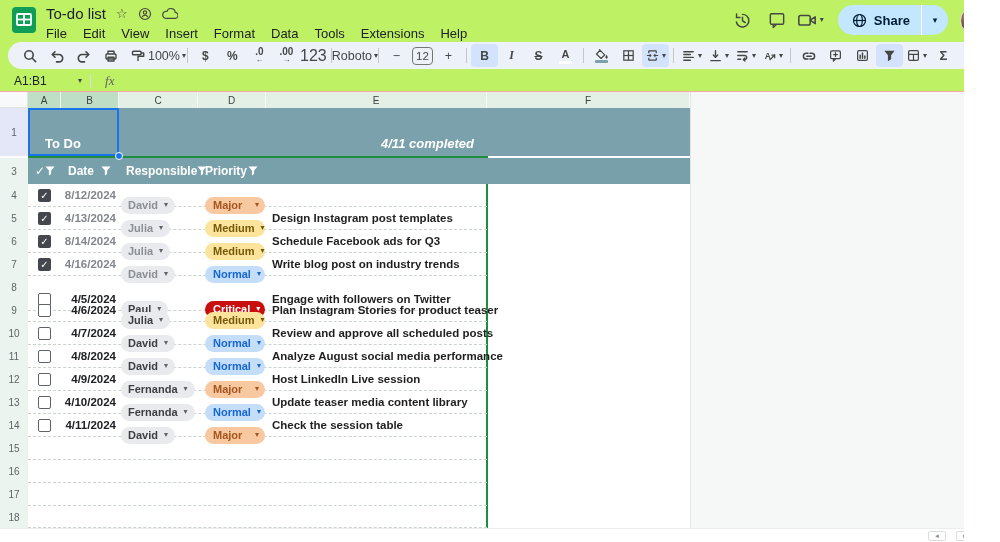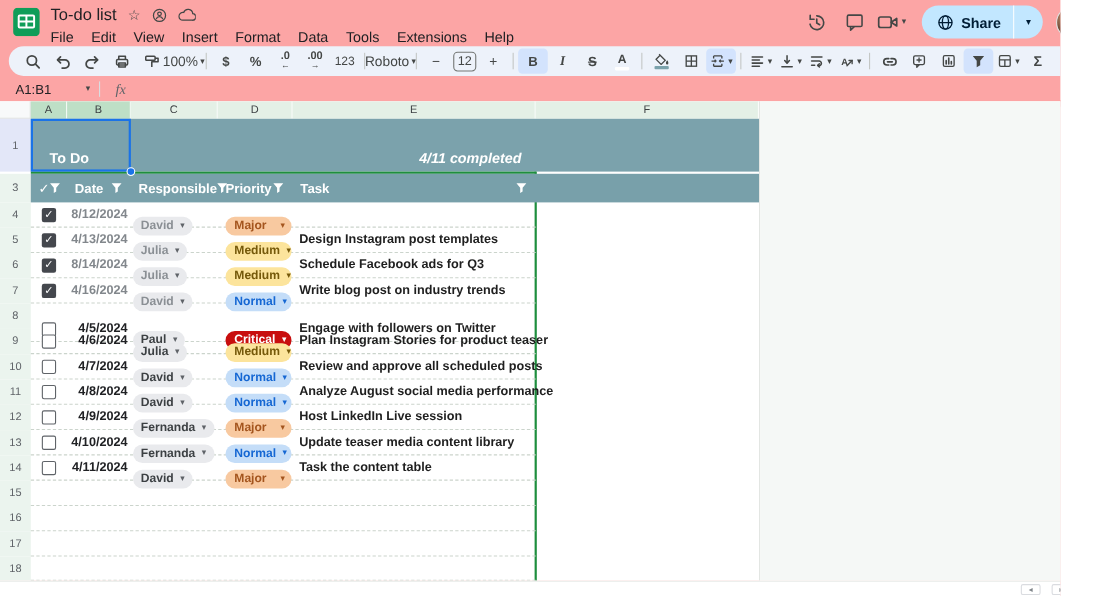--- a/index.html
+++ b/index.html
@@ -1,16 +1,16 @@
 <!DOCTYPE html>
 <html><head>
 <meta charset="utf-8">
 <style>
   html,body{margin:0;padding:0;background:#fff;}
-  .app{position:relative;width:964px;height:542px;overflow:hidden;background:#fca5a5;
+  .app{position:relative;width:964px;height:542px;overflow:hidden;background:#bef264;
        font-family:"Liberation Sans","DejaVu Sans",sans-serif;color:#202124;}
   svg{display:block;}
   
   .topbar{position:absolute;top:0;left:0;width:1000px;height:40px;display:flex;align-items:flex-start;}
   .logo{margin:7px 9px 0 11px;}
   .tblock{display:flex;flex-direction:column;}
   .trow{display:flex;align-items:center;height:21px;margin-top:3px;}
   .title{font-size:15px;color:#202124;}
   .t-ico{margin-left:10px;color:#444746;font-size:13px;line-height:13px;display:flex;align-items:center;}
   .menus{display:flex;height:17px;margin-left:-8px;margin-top:1px;}
@@ -212,21 +212,21 @@
           <span>.0</span>
           <span class="arr">←</span>
         </span>
       </span>
     <span class="ti">
         <span class="decbtn">
           <span>.00</span>
           <span class="arr">→</span>
         </span>
       </span>
-    <span class="ti" style="font-size:11px;">123</span>
+    <span class="ti" style="font-size:16px;">123</span>
     <span class="sep"></span>
     <span class="ti">
         <span>Roboto</span>
         <span class="caret">▾</span>
       </span>
     <span class="sep"></span>
     <span class="ti">−</span>
     <span class="sizebox">12</span>
     <span class="ti">+</span>
     <span class="sep"></span>
@@ -410,28 +410,20 @@
           </span>
         </div>
         <div class="hcell" style="width: 68px;">
           <span>Priority</span>
           <span>
             <svg width="10" height="10" viewBox="0 0 10 10">
               <path d="M0.5 0.5H9.5L6.1 4.6v3.5L3.9 9.4V4.6Z" fill="#ffffff"></path>
             </svg>
           </span>
         </div>
-        <div class="hcell" style="width: 221px;">
-          <span>Task</span>
-          <span>
-            <svg width="10" height="10" viewBox="0 0 10 10">
-              <path d="M0.5 0.5H9.5L6.1 4.6v3.5L3.9 9.4V4.6Z" fill="#ffffff"></path>
-            </svg>
-          </span>
-        </div>
         <div class="hcell" style="width: 203px;"></div>
       </div>
 
     <div id="rows">
         <div class="abs drow" style="top: 92px;">
           <div class="dc" style="left: 0px; width: 33px; justify-content: center;">
             <div class="cb on">✓</div>
           </div>
           <div class="dc" style="left: 33px; width: 58px;">
             <div class="date" style="color: rgb(130, 135, 140);">8/12/2024</div>
@@ -669,21 +661,21 @@
               <span class="caret" style="color:#5f6368">▾</span>
             </div>
           </div>
           <div class="dc" style="left: 170px; width: 68px;">
             <div class="chip pchip" style="background: rgb(248, 201, 160); color: rgb(164, 85, 30); margin-left: 7px;">
               <span>Major</span>
               <span class="caret" style="color:#a4551e">▾</span>
             </div>
           </div>
           <div class="dc" style="left: 238px; width: 221px;">
-            <div class="task">Task the content table</div>
+            <div class="task">Check the session table</div>
           </div>
         </div>
         <div class="abs drow" style="top: 345px; height: 23px;"></div>
         <div class="abs drow" style="top: 368px; height: 23px;"></div>
         <div class="abs drow" style="top: 391px; height: 23px;"></div>
         <div class="abs drow" style="top: 414px; height: 22px;"></div>
       </div>
 
     <div class="abs endline"></div>
     <div class="abs canvas"></div>

